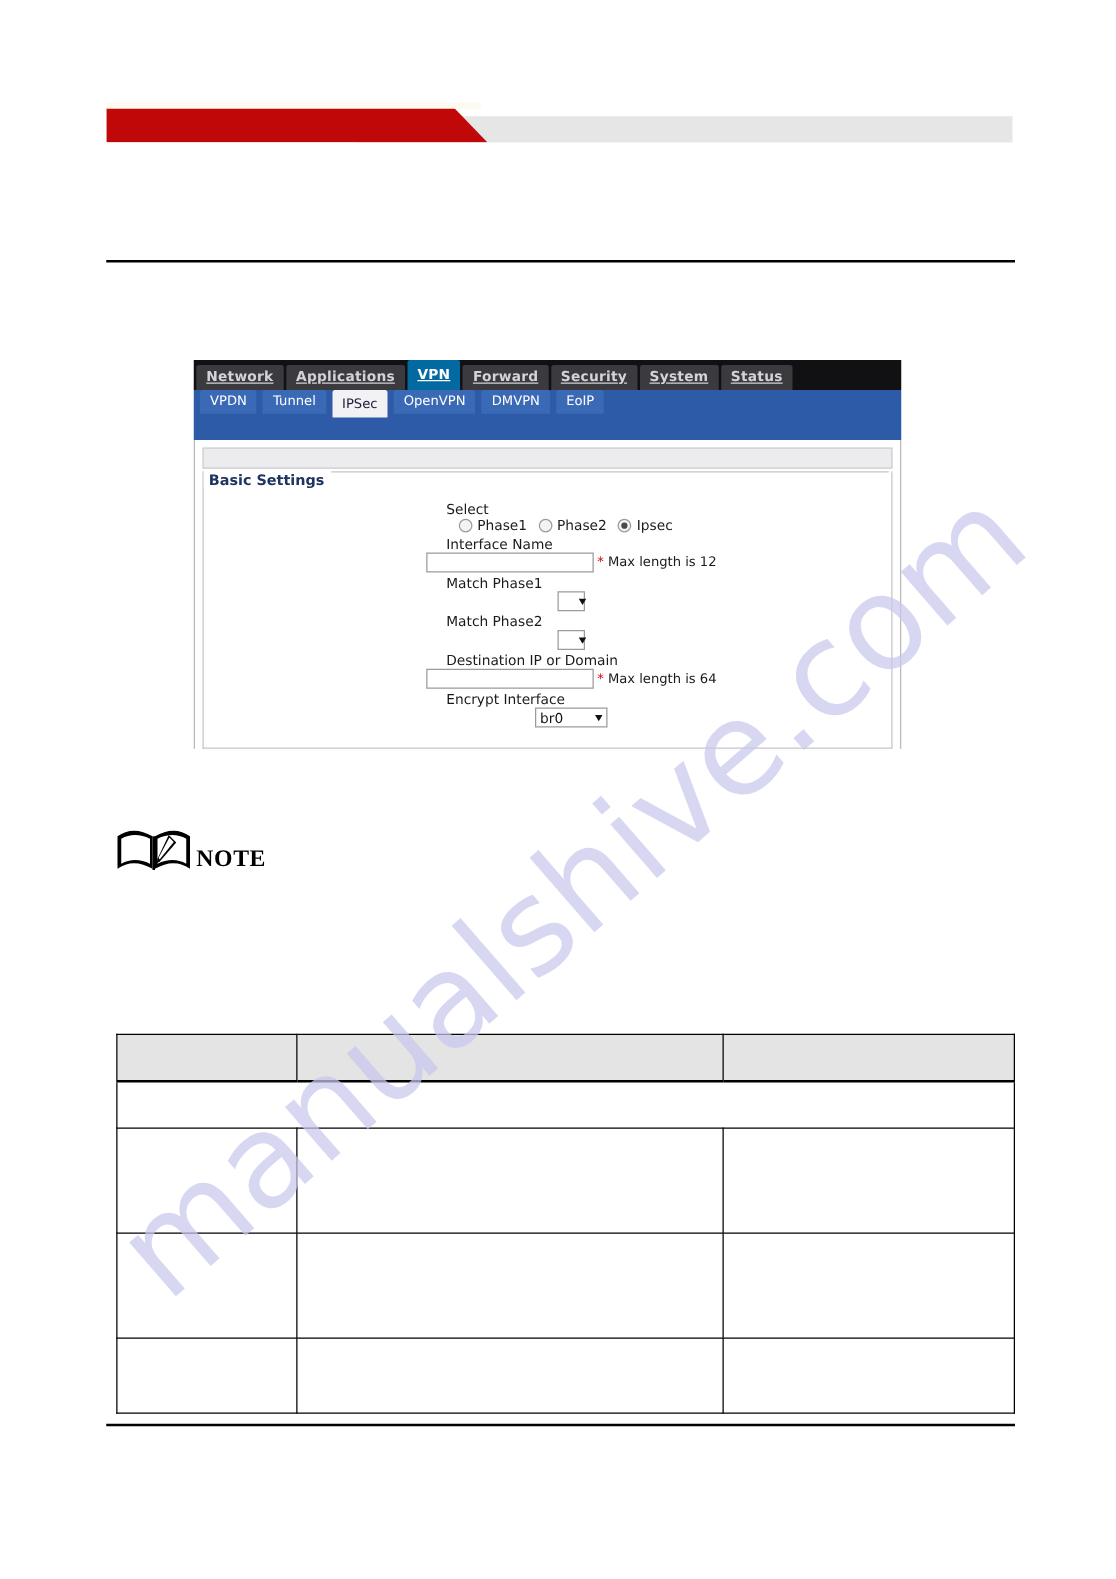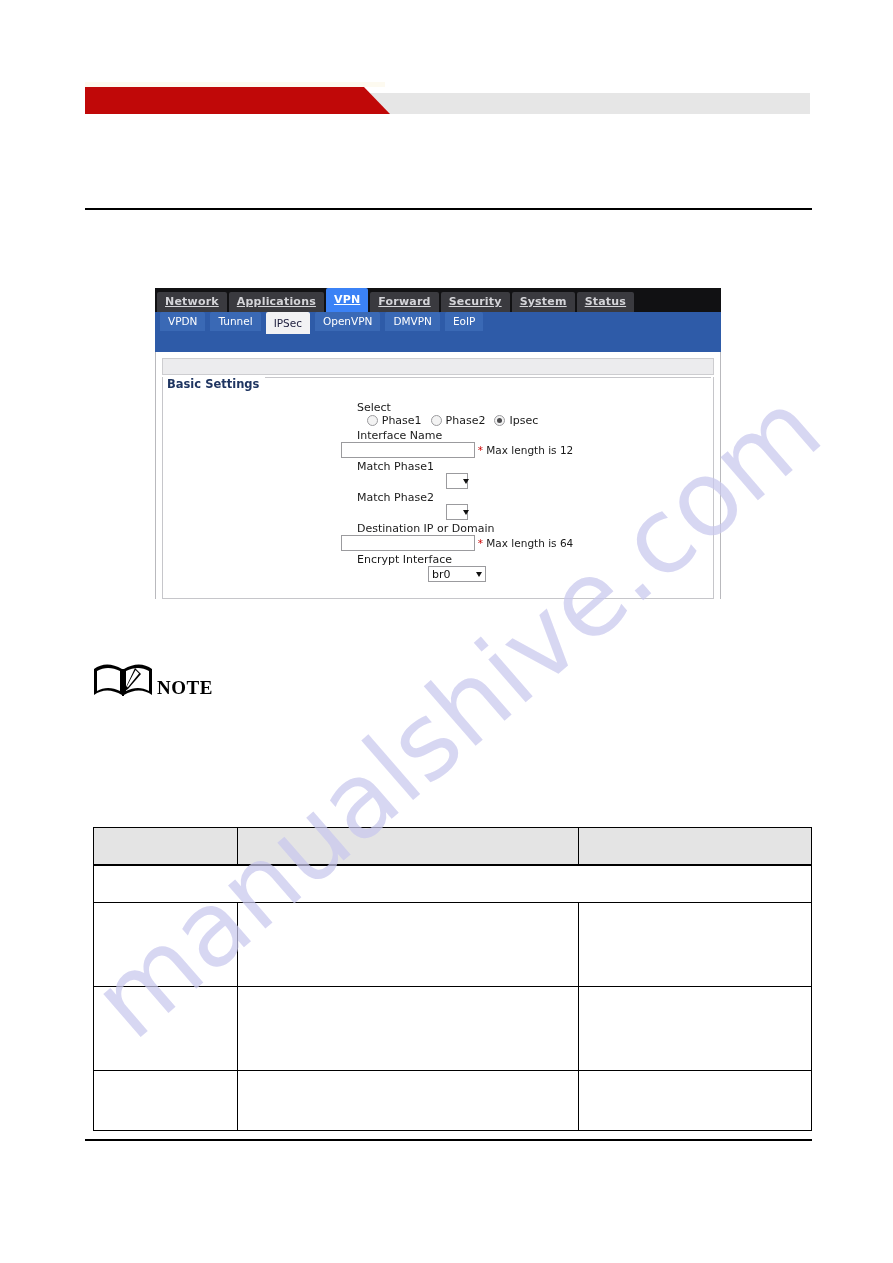--- a/index.html
+++ b/index.html
@@ -118,21 +118,21 @@
     font-weight: bold;
     color: #d4d4d8;
     background: #3a3a3f;
     border-radius: 2px 2px 0 0;
     letter-spacing: .2px;
     white-space: nowrap;
     font-family: "DejaVu Sans", sans-serif;
     text-decoration: underline;
   }
   .nav-tab.active {
-    background: #3b82f6;
+    background: #0369a1;
     color: #ffffff;
     height: 24px;
     line-height: 24px;
   }
 
   
   .subnav {
     background: #2e5ba8;
     height: 40px;
     display: flex;

